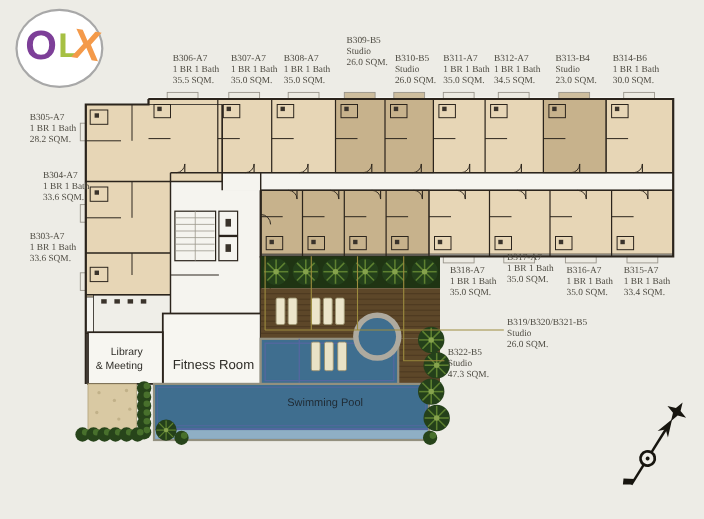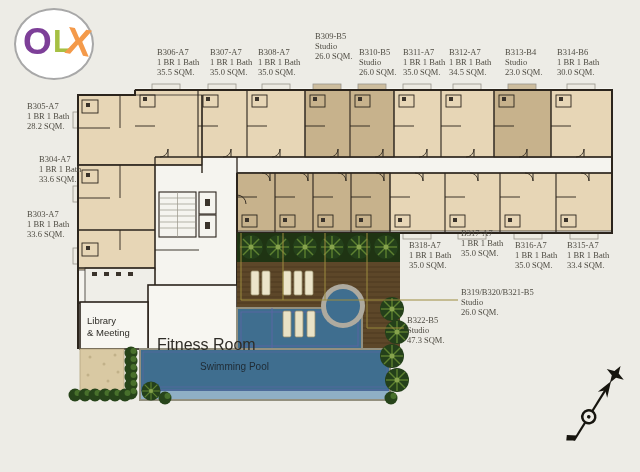--- a/index.html
+++ b/index.html
@@ -1,21 +1,21 @@
 <!DOCTYPE html>
 <html><head>
 <meta charset="utf-8">
 <style>
   html,body{margin:0;padding:0;background:#edece6;}
   .stage{position:relative;width:640px;height:472px;overflow:hidden;background:#edece6;
          font-family:"Liberation Sans",sans-serif;}
   .stage svg{position:absolute;left:0;top:0;}
   .ul{position:absolute;font-size:8.5px;line-height:10px;color:#4f4c43;white-space:nowrap;font-family:Liberation Serif, serif;}
-  .room{position:absolute;color:#2e2c27;white-space:nowrap;}
-  .pool-label{position:absolute;color:#1f2a33;text-align:left;}
+  .room{position:absolute;color:#2e2c27;white-space:nowrap;text-align:right;}
+  .pool-label{position:absolute;color:#1f2a33;text-align:right;}
   .logo{position:absolute;left:14px;top:8px;width:76px;height:68px;background:#fff;
         border:2px solid #a8a8a8;border-radius:50%;}
   .logo span{position:absolute;font-weight:bold;line-height:1;}
   .logo .o{left:7px;top:13px;font-size:37px;color:#7d3f98;}
   .logo .l{left:37px;top:16px;font-size:31px;color:#a6c043;}
   .logo .x{left:50px;top:13px;font-size:38px;color:#f49a4a;transform:rotate(9deg);}
 </style>
 </head>
 <body>
 
@@ -349,16 +349,16 @@
 <div class="ul" style="left:407px;top:315px">
   <div>B322-B5</div>
   <div>Studio</div>
   <div>47.3 SQM.</div>
 </div>
 
 <div class="room" style="left:87px;top:315px;font-size:9.5px;line-height:12px">
   <div>Library</div>
   <div>&amp; Meeting</div>
 </div>
-<div class="room" style="left:157px;top:336px;font-size:16px">Fitness Room</div>
+<div class="room" style="left:157px;top:324px;font-size:12px">Fitness Room</div>
 <div class="pool-label" style="left:200px;top:361px;width:130px;font-size:10px">Swimming Pool</div>
 
 </div>
 
 </body></html>

